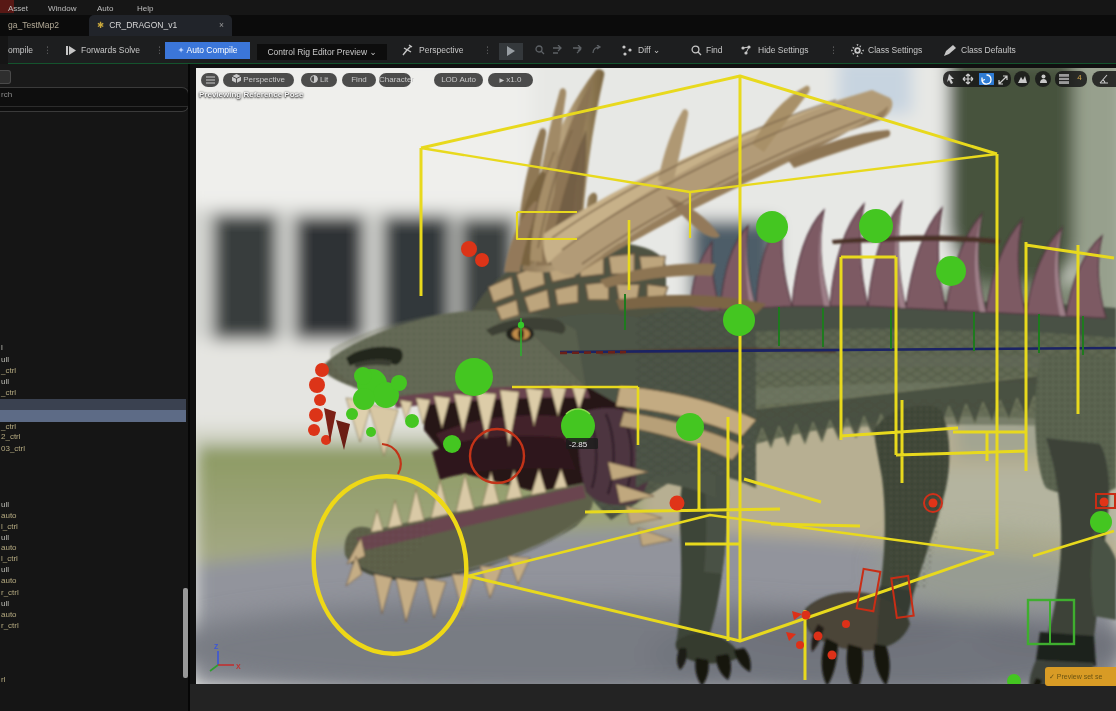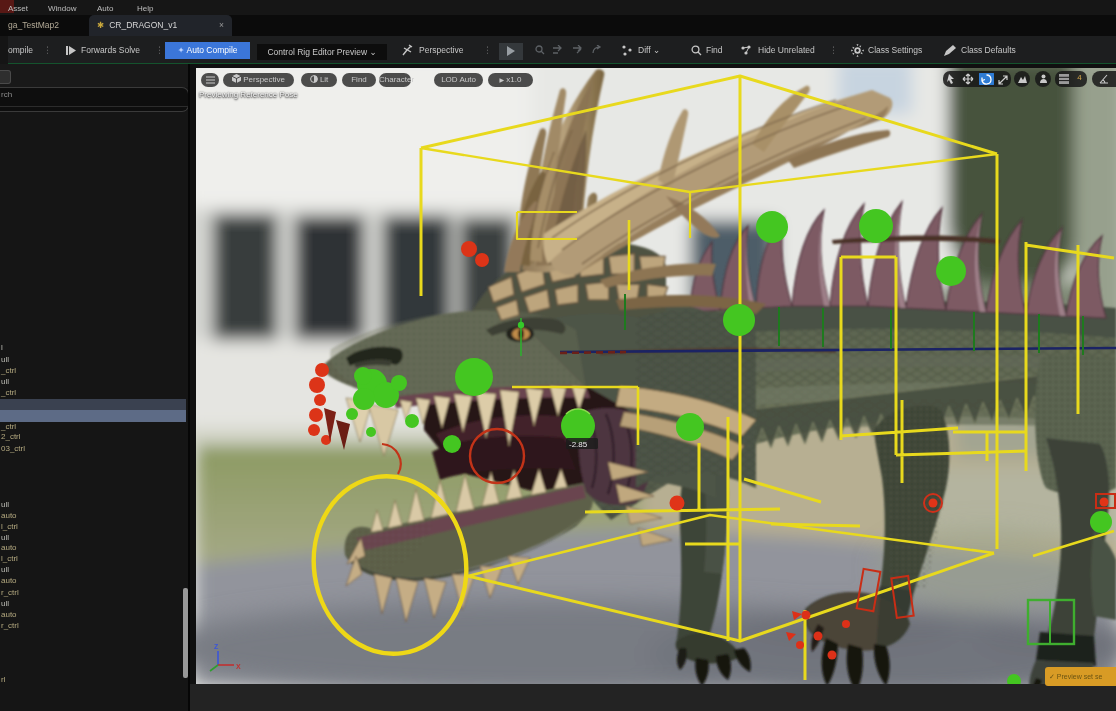--- a/index.html
+++ b/index.html
@@ -28,21 +28,21 @@
 #hl1{position:absolute;left:0;width:186px;background:#3a4150}
 #hl2{position:absolute;left:0;width:186px;background:#5d6b86}
 #lp-scroll{position:absolute;left:183px;top:524px;width:5px;height:90px;background:#989898;border-radius:2px}
 #lp-edge{position:absolute;left:188px;top:0;width:2px;height:647px;background:#060606}
 
 #vframe{left:190px;top:64px;width:926px;height:647px;background:#101010}
 #vbottom{position:absolute;left:190px;top:684px;width:926px;height:27px;background:#232323}
 #scene{position:absolute;left:196px;top:68px;width:920px;height:616px;overflow:hidden;filter:blur(.5px)}
 
 .pill{position:absolute;top:73px;height:14px;border-radius:7px;background:rgba(30,30,30,.78);color:#c9c9c9;font-size:8px;line-height:14px;text-align:center}
-#prp{position:absolute;left:199px;top:90px;font-size:8px;font-weight:normal;color:#f4f4f4;text-shadow:0 1px 2px rgba(0,0,0,.9),0 0 2px rgba(0,0,0,.6)}
+#prp{position:absolute;left:199px;top:90px;font-size:8px;font-weight:bold;color:#f4f4f4;text-shadow:0 1px 2px rgba(0,0,0,.9),0 0 2px rgba(0,0,0,.6)}
 #toast{position:absolute;left:1045px;top:667px;width:71px;height:19px;background:#d89b25;border-radius:3px 0 0 3px;color:#6b5413;font-size:7px;line-height:19px;padding-left:4px;white-space:nowrap;overflow:hidden}
 </style></head>
 <body>
 <div id="app">
   <div id="menubar" class="abs">
     <span style="left:0;top:0;width:14px;height:13px;background:#581815"></span>
     <span style="left:8px">Asset</span>
     <span style="left:48px">Window</span>
     <span style="left:97px">Auto</span>
     <span style="left:137px">Help</span>
@@ -93,21 +93,21 @@
       </svg>
     <span class="ti" style="left:698px">Find</span>
     <svg class="ti" style="left:732px;top:9px" width="14" height="11" viewBox="0 0 14 11">
         <g fill="#c6c6c6">
           <circle cx="3" cy="3" r="1.6"></circle>
           <circle cx="9" cy="2" r="1.6"></circle>
           <circle cx="6" cy="8" r="1.6"></circle>
           <path d="M3 3l6-1M6 8L9 2" stroke="#c6c6c6" stroke-width="1"></path>
         </g>
       </svg>
-    <span class="ti" style="left:750px">Hide Unrelated</span>
+    <span class="ti" style="left:750px">Hide Settings</span>
     <span class="ti vdots" style="left:821px">⋮</span>
     <svg class="ti" style="left:843px;top:8px" width="13" height="13" viewBox="0 0 13 13">
         <path d="M6.5 2.2l1-2h-2zM6.5 10.8l1 2h-2zM2.2 6.5l-2 1v-2zM10.8 6.5l2 1v-2zM3.5 3.5L1.4 2.8l.7 2.1zM9.5 9.5l2.1.7-.7-2.1zM9.5 3.5l.7-2.1-2.1.7zM3.5 9.5l-2.1-.7.7 2.1z" fill="#c6c6c6"></path>
         <circle cx="6.5" cy="6.5" r="3.2" fill="#c6c6c6"></circle>
         <circle cx="6.5" cy="6.5" r="1.4" fill="#1d1e1f"></circle>
       </svg>
     <span class="ti" style="left:860px">Class Settings</span>
     <svg class="ti" style="left:936px;top:9px" width="12" height="11" viewBox="0 0 12 11">
         <path d="M0 11l2-5 7-6 3 3-7 6z" fill="#c6c6c6"></path>
       </svg>

